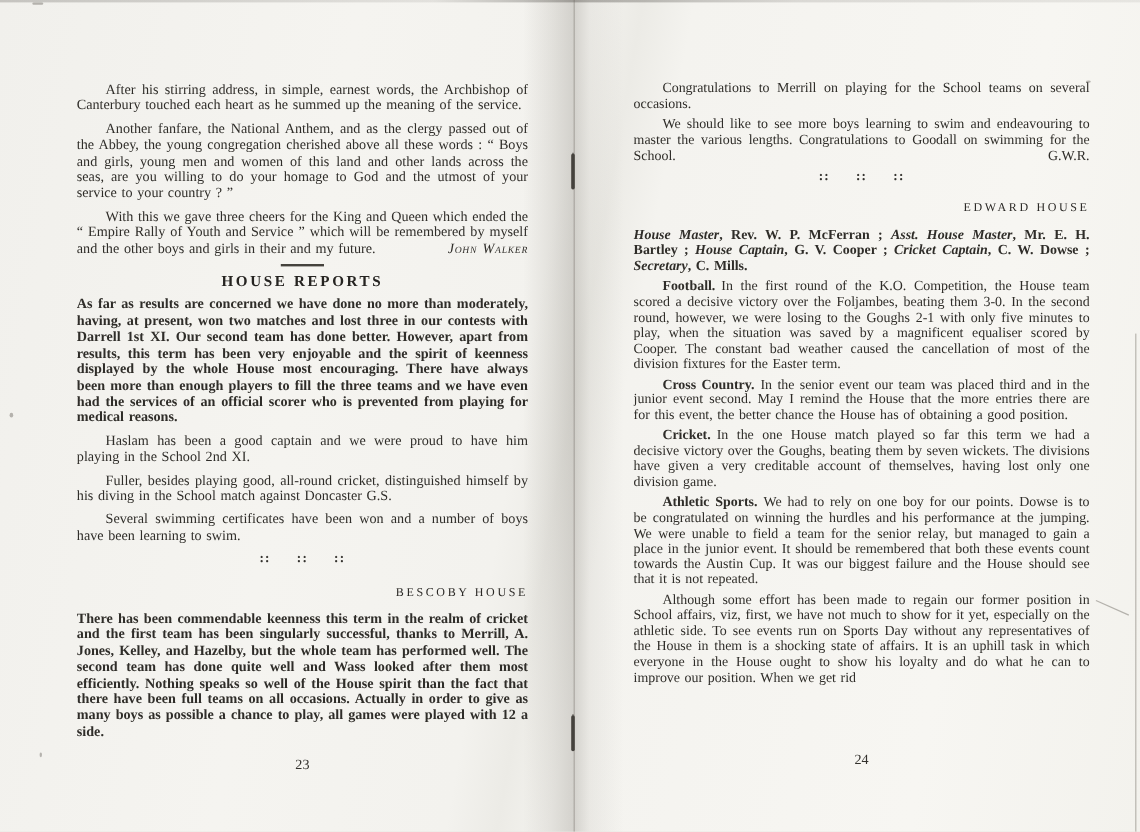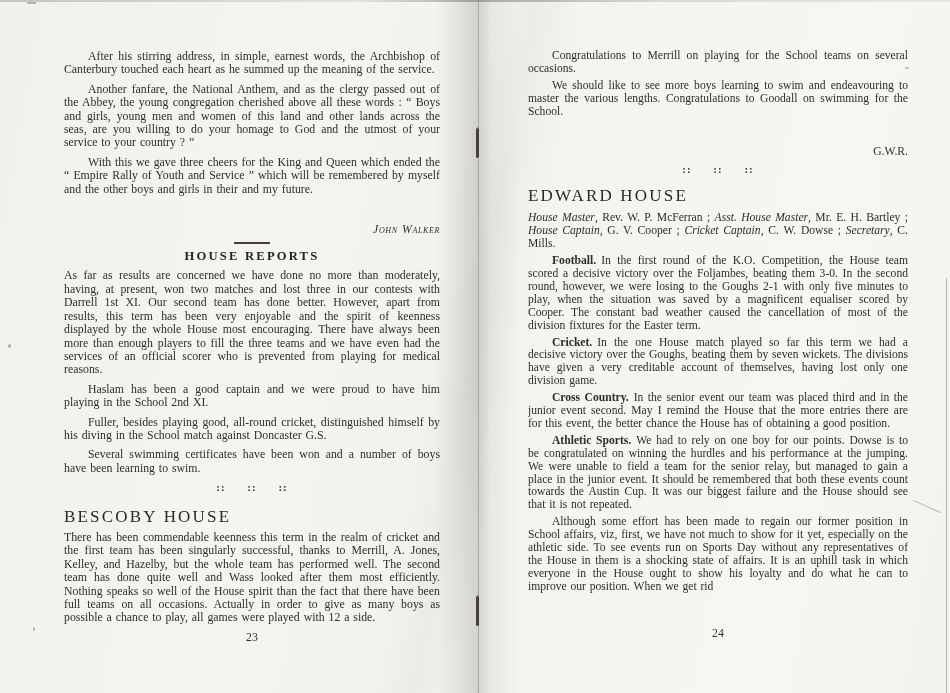--- a/index.html
+++ b/index.html
@@ -28,41 +28,41 @@
   .speck{position:absolute;background:rgba(120,116,110,.5);border-radius:50%;}
   .speck.a{left:27px;top:2px;width:9px;height:2px;border-radius:1px;}
   .speck.b{left:8px;top:344px;width:3px;height:4px;}
   .speck.c{left:33px;top:627px;width:2px;height:4px;}
   .speck.d{left:905px;top:67px;width:4px;height:2px;}
 
   
   .page{position:absolute;top:0;height:100%;}
   .page.left{left:64px;width:376px;}
   .page.right{left:528px;width:380px;}
-  .page-inner{padding-top:50px;}
+  .page-inner{padding-top:68px;}
 
   .page.left  .page-inner{font-size:11.8px;line-height:13.4px;}
   .page.right .page-inner{font-size:11.6px;line-height:12.9px;}
 
   p{margin:0 0 7px 0;text-indent:24px;text-align:justify;word-spacing:.08em;overflow:hidden;}
-  p.flush{text-indent:0;}
+  p.flush{text-indent:0;font-weight:bold;}
   .page.left  p{margin-bottom:6px;}
   .page.right p{margin-bottom:4px;}
   p.mb10{margin-bottom:10px;}
   p.mb8{margin-bottom:8px;}
   p.mb6{margin-bottom:6px;}
   p.mb4{margin-bottom:4px;}
   p.mb2{margin-bottom:2px;}
 
-  .sig{float:right;margin-top:40px;}
+  .sig{float:right;}
   .sig.caps{font-variant:small-caps;letter-spacing:.6px;font-style:italic;}
 
   .rule{width:36px;height:2px;background:#45423d;margin:0 auto 6px;}
   h1.section{font-size:12.6px;font-weight:bold;text-align:center;letter-spacing:2.2px;margin:0 0 6px;color:#262421;}
-  h2.house{font-size:17px;font-weight:normal;text-align:left;letter-spacing:2.2px;margin:15px 0 8px;color:#2b2926;}
+  h2.house{font-size:10px;font-weight:normal;text-align:right;letter-spacing:2.2px;margin:15px 0 8px;color:#2b2926;}
   .page.right h2.house{margin-bottom:9px;}
   .dots{text-align:center;font-weight:bold;font-size:11px;letter-spacing:1px;word-spacing:18px;color:#34322e;margin:0 0 4px;}
   .page.left .dots{margin-bottom:3px;}
 
   .lead{font-weight:bold;margin-right:5px;}
   .it{font-style:italic;}
 
   .page-number{position:absolute;left:0;width:100%;text-align:center;font-size:11.8px;color:#33312d;}
   .page.left  .page-number{top:630px;}
   .page.right .page-number{top:626px;}
@@ -139,25 +139,25 @@
         <span class="it">House Captain</span><span>, G. V. Cooper ; </span>
         <span class="it">Cricket Captain</span><span>, C. W. Dowse ; </span>
         <span class="it">Secretary</span><span>, C. Mills.</span>
       </p>
 
       <p>
         <span class="lead">Football.</span><span>In the first round of the K.O. Competition, the House team scored a decisive victory over the Foljambes, beating them 3-0.  In the second round, however, we were losing to the Goughs 2-1 with only five minutes to play, when the situation was saved by a magnificent equaliser scored by Cooper.  The constant bad weather caused the cancellation of most of the division fixtures for the Easter term.</span>
       </p>
 
       <p>
-        <span class="lead">Cricket.</span><span>In the one House match played so far this term we had a decisive victory over the Goughs, beating them by seven wickets.  The divisions have given a very creditable account of themselves, having lost only one division game.</span>
+        <span class="lead">Cross Country.</span><span>In the senior event our team was placed third and in the junior event second.  May I remind the House that the more entries there are for this event, the better chance the House has of obtaining a good position.</span>
       </p>
 
       <p>
-        <span class="lead">Cross Country.</span><span>In the senior event our team was placed third and in the junior event second.  May I remind the House that the more entries there are for this event, the better chance the House has of obtaining a good position.</span>
+        <span class="lead">Cricket.</span><span>In the one House match played so far this term we had a decisive victory over the Goughs, beating them by seven wickets.  The divisions have given a very creditable account of themselves, having lost only one division game.</span>
       </p>
 
       <p>
         <span class="lead">Athletic Sports.</span><span>We had to rely on one boy for our points. Dowse is to be congratulated on winning the hurdles and his performance at the jumping.  We were unable to field a team for the senior relay, but managed to gain a place in the junior event.  It should be remembered that both these events count towards the Austin Cup.  It was our biggest failure and the House should see that it is not repeated.</span>
       </p>
 
 
       <p>Although some effort has been made to regain our former position in School affairs, viz, first, we have not much to show for it yet, especially on the athletic side.  To see events run on Sports Day without any representatives of the House in them is a shocking state of affairs.  It is an uphill task in which everyone in the House ought to show his loyalty and do what he can to improve our position.  When we get rid</p>
 
     </div>

